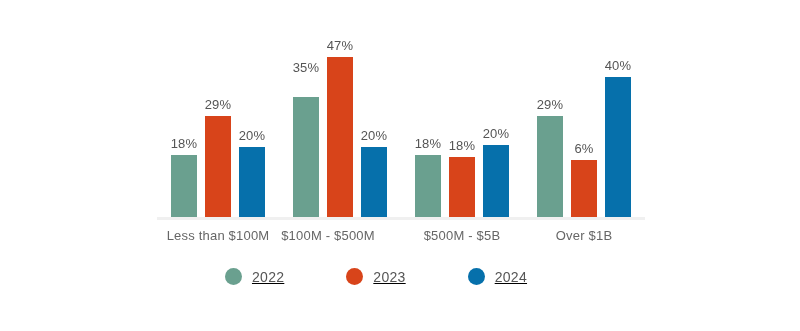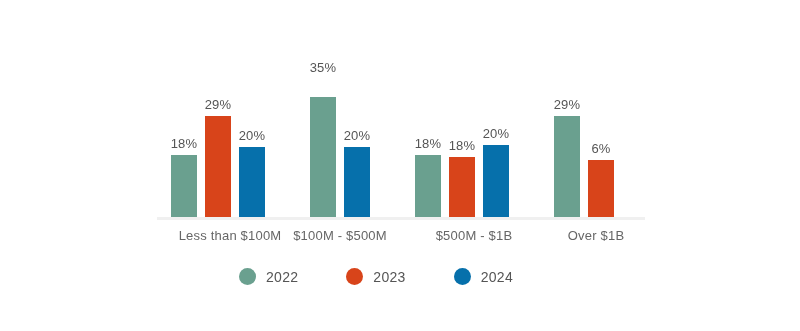--- a/index.html
+++ b/index.html
@@ -60,33 +60,33 @@
   
   .cat-label{
     position:absolute;
     top:228px;
     font-size:13px;
     color:#666666;
     text-align:center;
     white-space:nowrap;
     transform:translateX(-50%);
     letter-spacing:0.2px;
-    margin-left:12px;
   }
 
   
   #legend{
     position:absolute;
     top:268px;
     left:0;
     width:752px;
     display:flex;
     justify-content:center;
     align-items:center;
-    gap:48px;
+    gap:62px;
+    text-decoration:underline;
   }
   .legend-item{
     display:flex;
     align-items:center;
     gap:10px;
   }
   .legend-dot{
     width:17px;height:17px;border-radius:50%;
     display:block;
   }
@@ -117,20 +117,24 @@
           <span class="bar-label" style="bottom: 74px;">20%</span>
           <div class="bar" style="height: 70px; background: rgb(6, 112, 171);"></div>
         </div>
       </div>
       <div class="group" style="left: 122px; width: 122px;">
         <div class="bar-wrap">
           <span class="bar-label" style="bottom: 142px;">35%</span>
           <div class="bar" style="height: 120px; background: rgb(106, 160, 143);"></div>
         </div>
         <div class="bar-wrap">
+          <span class="bar-label" style="bottom: 164px;">47%</span>
+          <div class="bar" style="height: 160px; background: rgb(216, 68, 26);"></div>
+        </div>
+        <div class="bar-wrap">
           <span class="bar-label" style="bottom: 74px;">20%</span>
           <div class="bar" style="height: 70px; background: rgb(6, 112, 171);"></div>
         </div>
       </div>
       <div class="group" style="left: 244px; width: 122px;">
         <div class="bar-wrap">
           <span class="bar-label" style="bottom: 66px;">18%</span>
           <div class="bar" style="height: 62px; background: rgb(106, 160, 143);"></div>
         </div>
         <div class="bar-wrap">
@@ -144,27 +148,31 @@
       </div>
       <div class="group" style="left: 366px; width: 122px;">
         <div class="bar-wrap">
           <span class="bar-label" style="bottom: 105px;">29%</span>
           <div class="bar" style="height: 101px; background: rgb(106, 160, 143);"></div>
         </div>
         <div class="bar-wrap">
           <span class="bar-label" style="bottom: 61px;">6%</span>
           <div class="bar" style="height: 57px; background: rgb(216, 68, 26);"></div>
         </div>
+        <div class="bar-wrap">
+          <span class="bar-label" style="bottom: 144px;">40%</span>
+          <div class="bar" style="height: 140px; background: rgb(6, 112, 171);"></div>
+        </div>
       </div>
     </div>
 
   <div id="categories-layer">
       <div class="cat-label" style="left: 218px;">Less than $100M</div>
       <div class="cat-label" style="left: 328px;">$100M - $500M</div>
-      <div class="cat-label" style="left: 462px;">$500M - $1B</div>
+      <div class="cat-label" style="left: 462px;">$500M - $5B</div>
       <div class="cat-label" style="left: 584px;">Over $1B</div>
     </div>
 
   <div id="legend">
       <div class="legend-item">
         <span class="legend-dot" style="background: rgb(106, 160, 143);"></span>
         <span class="legend-text">2022</span>
       </div>
       <div class="legend-item">
         <span class="legend-dot" style="background: rgb(216, 68, 26);"></span>

